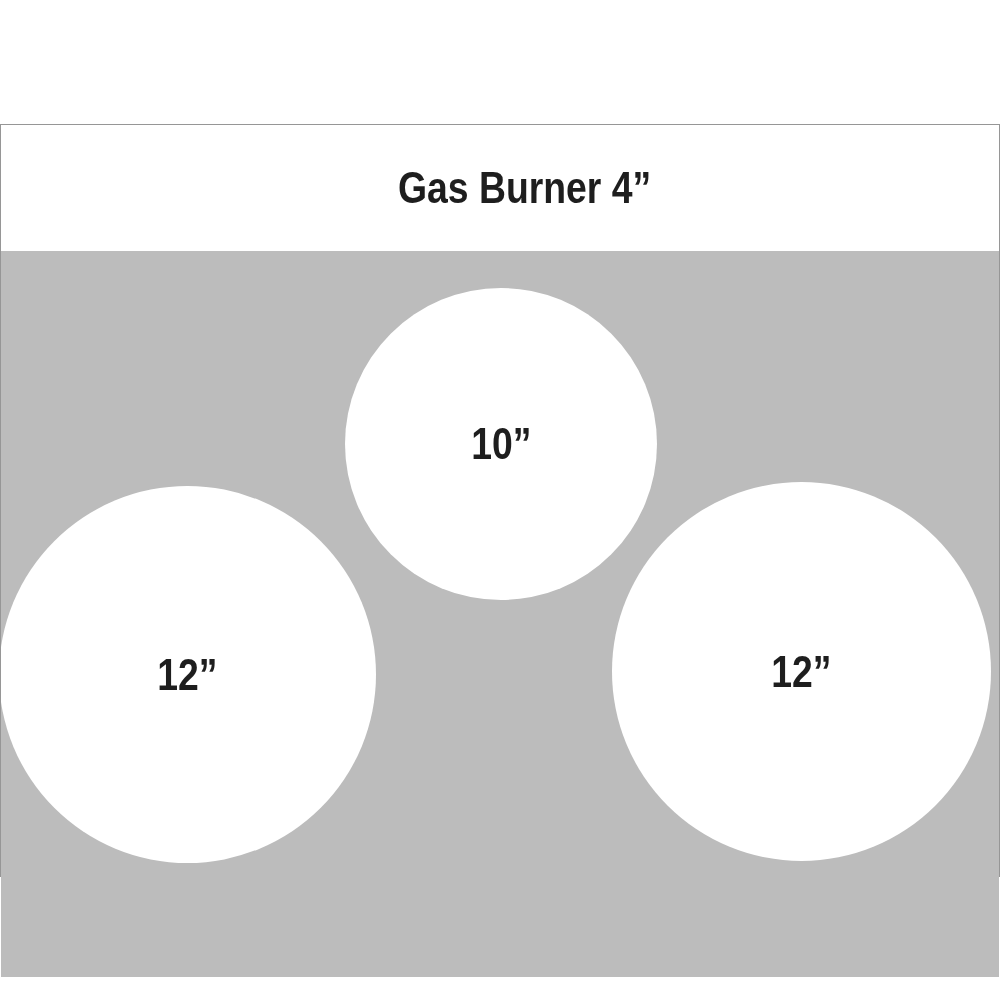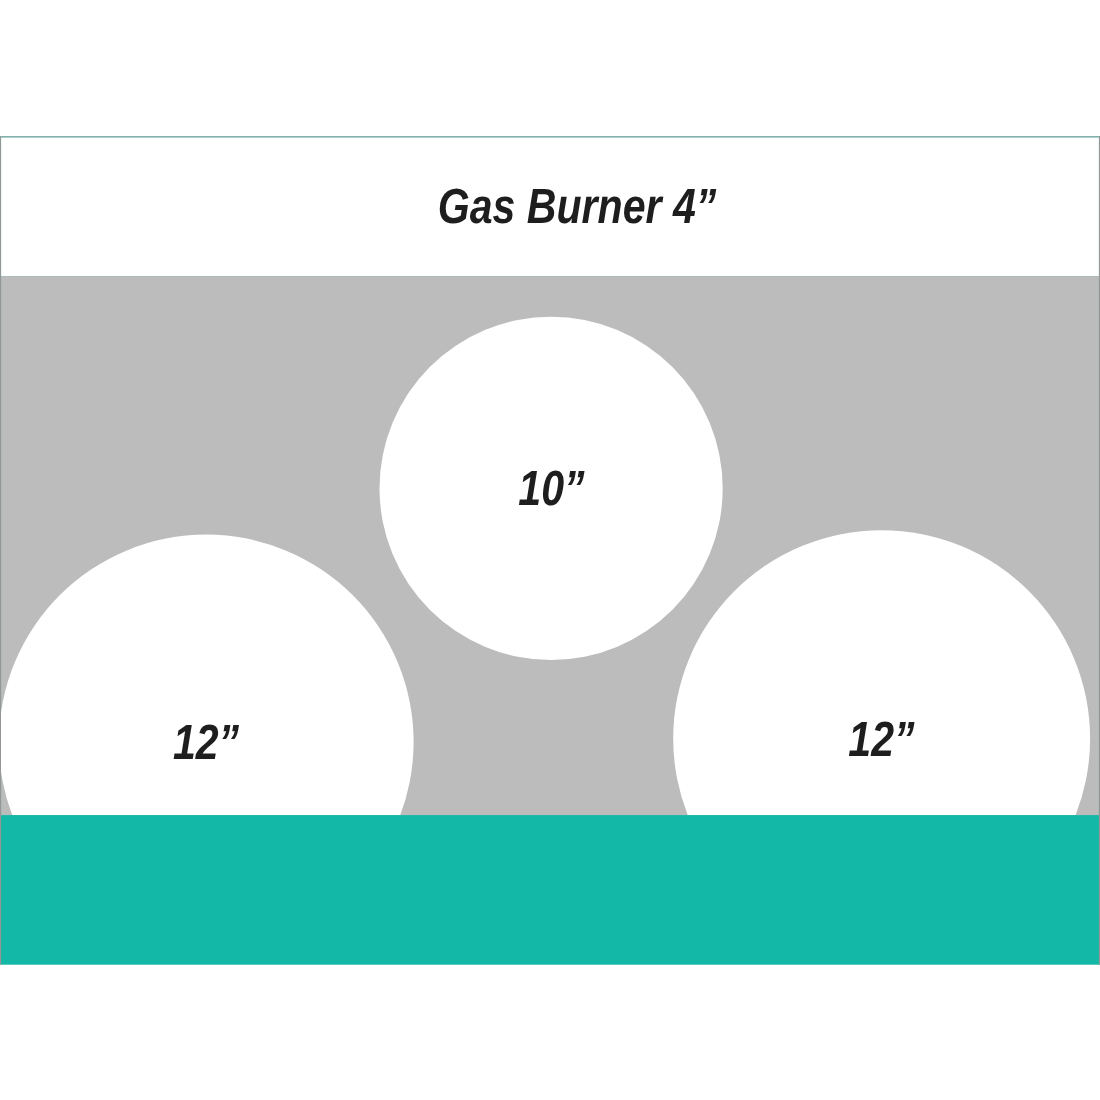--- a/index.html
+++ b/index.html
@@ -16,41 +16,40 @@
   }
   .diagram {
     position: absolute;
     left: 0;
     top: 124px;
     width: 998px;
     height: 752px;
     border-top: 1px solid #969696;
     border-left: 1px solid #969696;
     border-right: 1px solid #969696;
-    background: #14b8a6;
+    background: #eab308;
     box-sizing: content-box;
-    font-style: italic;
   }
   .header {
     height: 126px;
     background: #ffffff;
     display: flex;
     align-items: center;
     justify-content: center;
   }
   .title {
     font-size: 45px;
     font-weight: bold;
     color: #1e1e1e;
     white-space: nowrap;
     transform: translateX(25px) scaleX(0.83);
   }
   .surface {
     position: relative;
-    height: 490px;
+    height: 726px;
     background: #bcbcbc;
     overflow: hidden;
   }
   .burner {
     position: absolute;
     background: #ffffff;
     border-radius: 50%;
     display: flex;
     align-items: center;
     justify-content: center;

